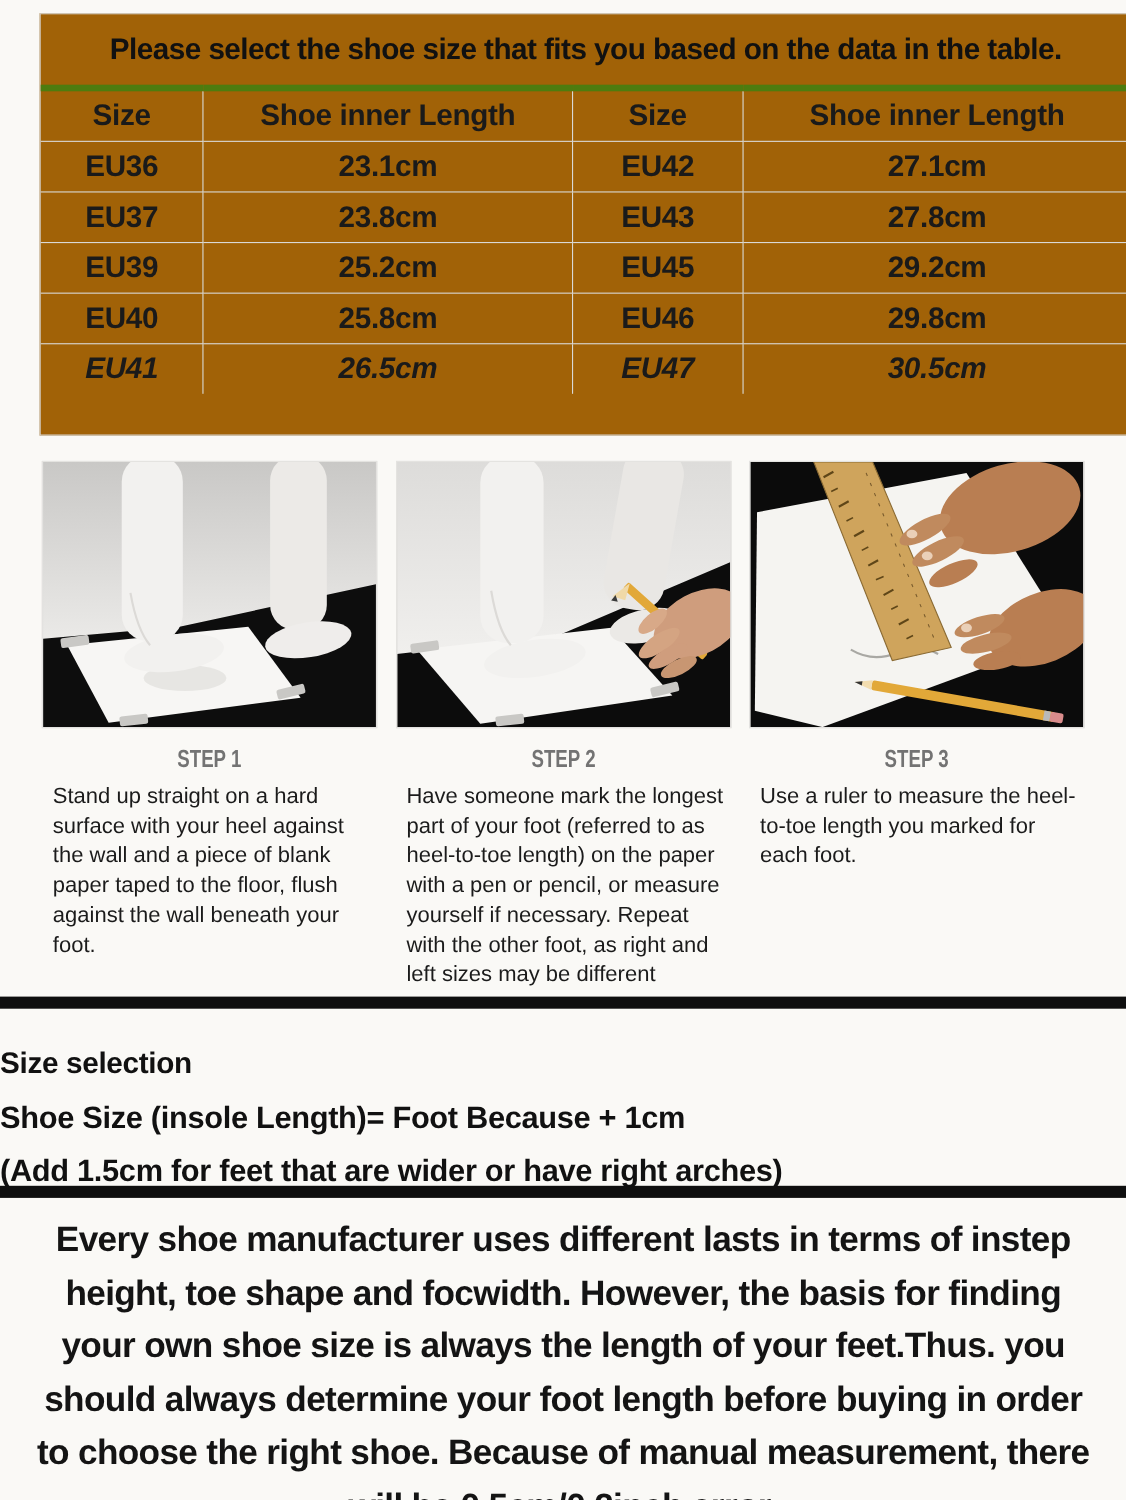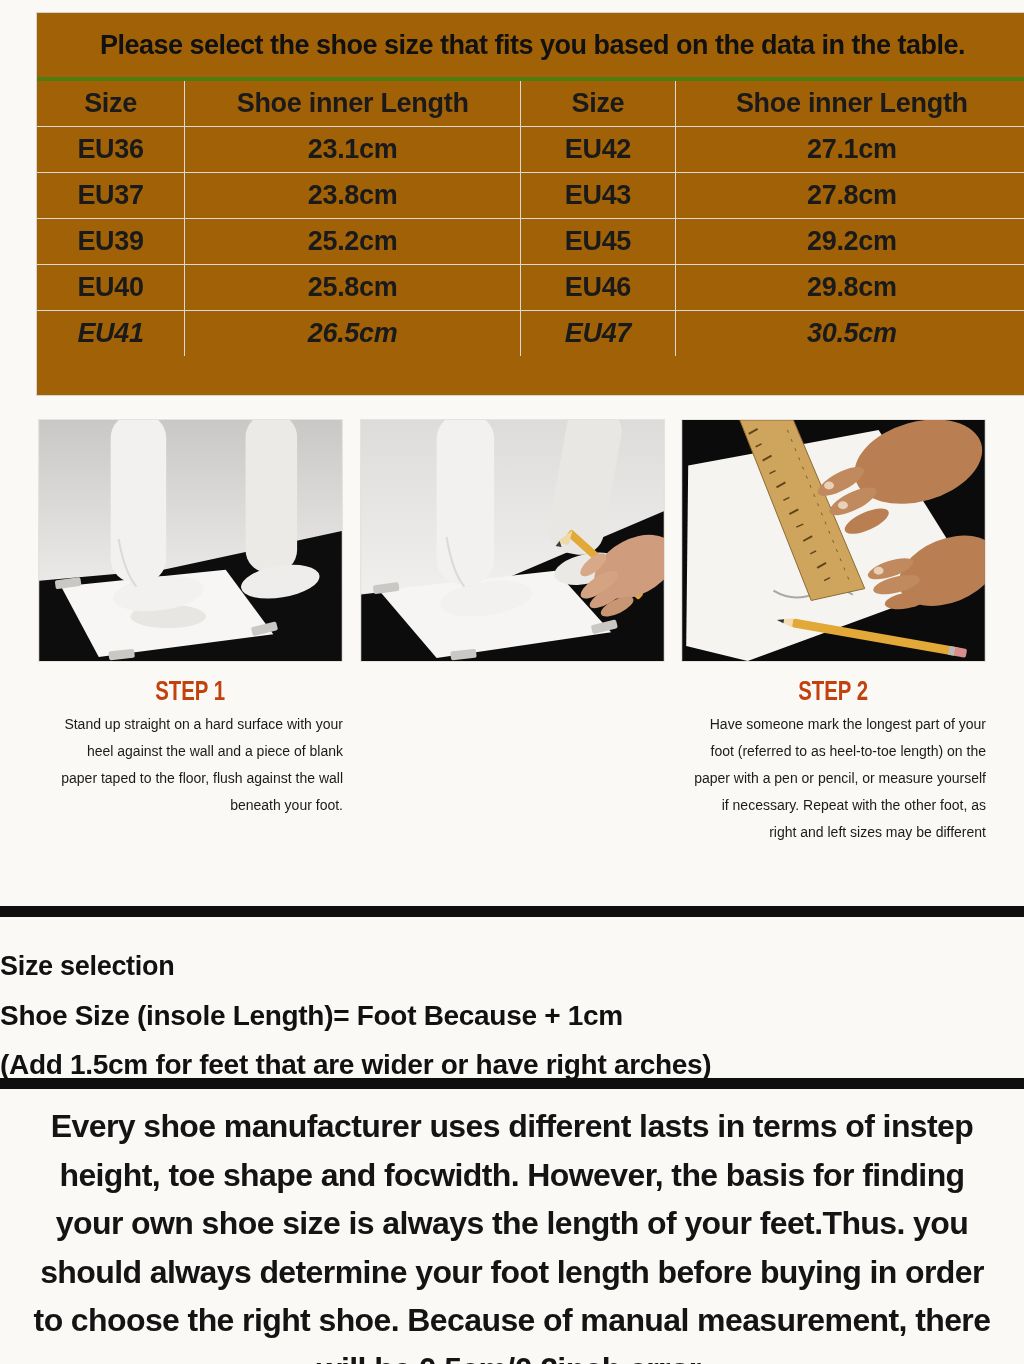--- a/index.html
+++ b/index.html
@@ -24,21 +24,21 @@
   }
   table.size-table{
     border-collapse:collapse;width:100%;table-layout:fixed;
   }
   .size-table th,.size-table td{
     border:1px solid #dad9d6;
     height:45px;text-align:center;vertical-align:middle;
     font-size:27px;font-weight:700;color:#1a1a1a;letter-spacing:-0.3px;
     padding:0;
   }
-  .size-table th{border-top:4px solid #4d7c0f;}
+  .size-table th{border-top:6px solid #4d7c0f;}
   .size-table th:first-child,.size-table td:first-child{border-left:none;}
   .size-table th:last-child,.size-table td:last-child{border-right:none;}
   .size-table tbody tr:last-child td{border-bottom:none;font-style:italic;}
   .col-size1{width:14.9%;} .col-len1{width:33.9%;}
   .col-size2{width:15.6%;} .col-len2{width:35.6%;}
 
   
   .photos-row{
     position:absolute;left:38px;top:419px;width:948px;
     display:flex;justify-content:space-between;
@@ -49,27 +49,27 @@
   }
   .photo svg{display:block;}
 
   
   .steps-row{
     position:absolute;left:38px;top:678px;width:948px;
     display:flex;justify-content:space-between;
   }
   .step-col{width:305px;}
   .step-label{
-    text-align:center;font-size:24px;font-weight:700;color:#c2410c;
+    text-align:center;font-size:20px;font-weight:700;color:#737373;
     line-height:26px;margin-bottom:7px;
   }
   .step-label span{display:inline-block;transform:scaleX(.85) scaleY(1.12);transform-origin:center;}
   .step-desc{
-    font-size:14px;font-weight:400;color:#1b1b1b;line-height:27px;
-    padding-left:10px;letter-spacing:0;text-align:right;
+    font-size:20px;font-weight:400;color:#1b1b1b;line-height:27px;
+    padding-left:10px;letter-spacing:0;
   }
 
   
   .bar{position:absolute;left:0;width:1024px;height:11px;background:#0f0f0f;}
   .bar1{top:906px;} .bar2{top:1078px;}
 
   
   .size-selection{
     position:absolute;left:0;top:928px;width:1024px;height:127px;
     text-align:left;padding-top:14px;box-sizing:border-box;
@@ -260,20 +260,24 @@
 
   <div class="steps-row">
     <div class="step-col">
       <div class="step-label"><span>STEP 1</span></div>
       <div class="step-desc">Stand up straight on a hard surface with your heel against the wall and a piece of blank paper taped to the floor, flush against the wall beneath your foot.</div>
     </div>
     <div class="step-col">
       <div class="step-label"><span>STEP 2</span></div>
       <div class="step-desc">Have someone mark the longest part of your foot (referred to as heel-to-toe length) on the paper with a pen or pencil, or measure yourself if necessary. Repeat with the other foot, as right and left sizes may be different</div>
     </div>
+    <div class="step-col">
+      <div class="step-label"><span>STEP 3</span></div>
+      <div class="step-desc">Use a ruler to measure the heel-to-toe length you marked for each foot.</div>
+    </div>
   </div>
 
   <div class="bar bar1"></div>
 
   <div class="size-selection">
     <div class="line sel-heading">Size selection</div>
     <div class="line sel-formula">Shoe Size (insole Length)= Foot Because + 1cm</div>
     <div class="line sel-note">(Add 1.5cm for feet that are wider or have right arches)</div>
   </div>
 

